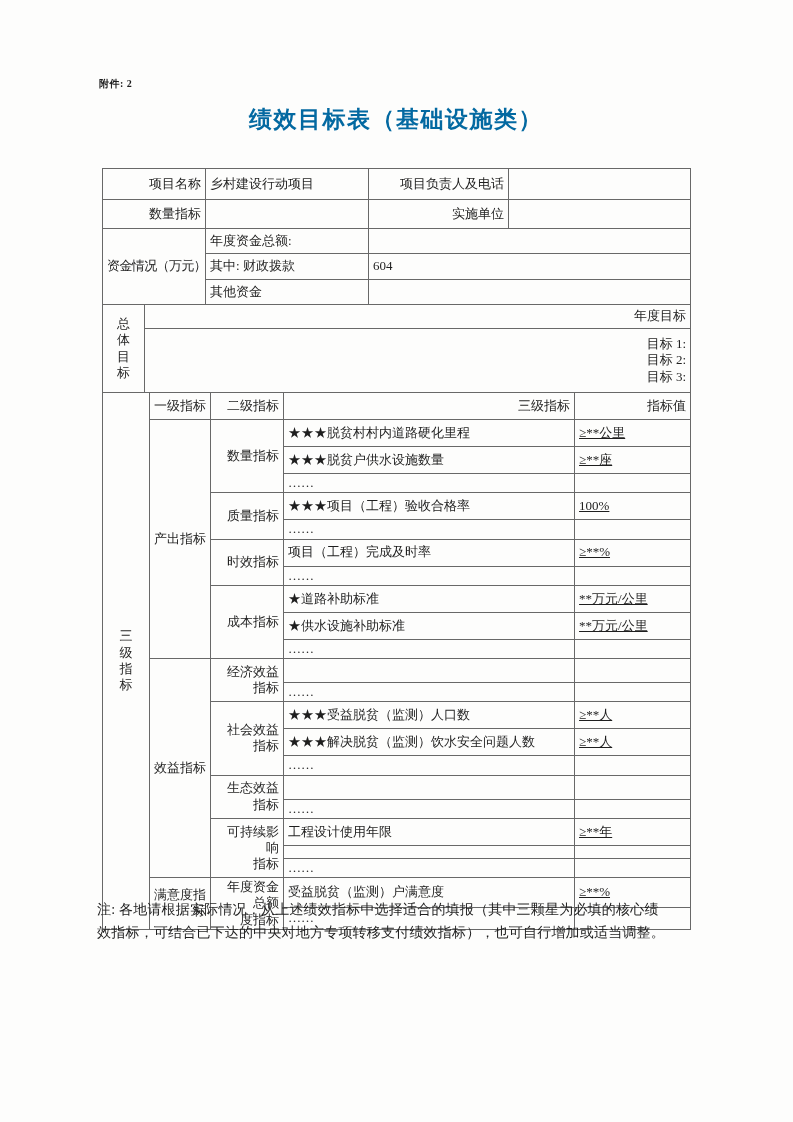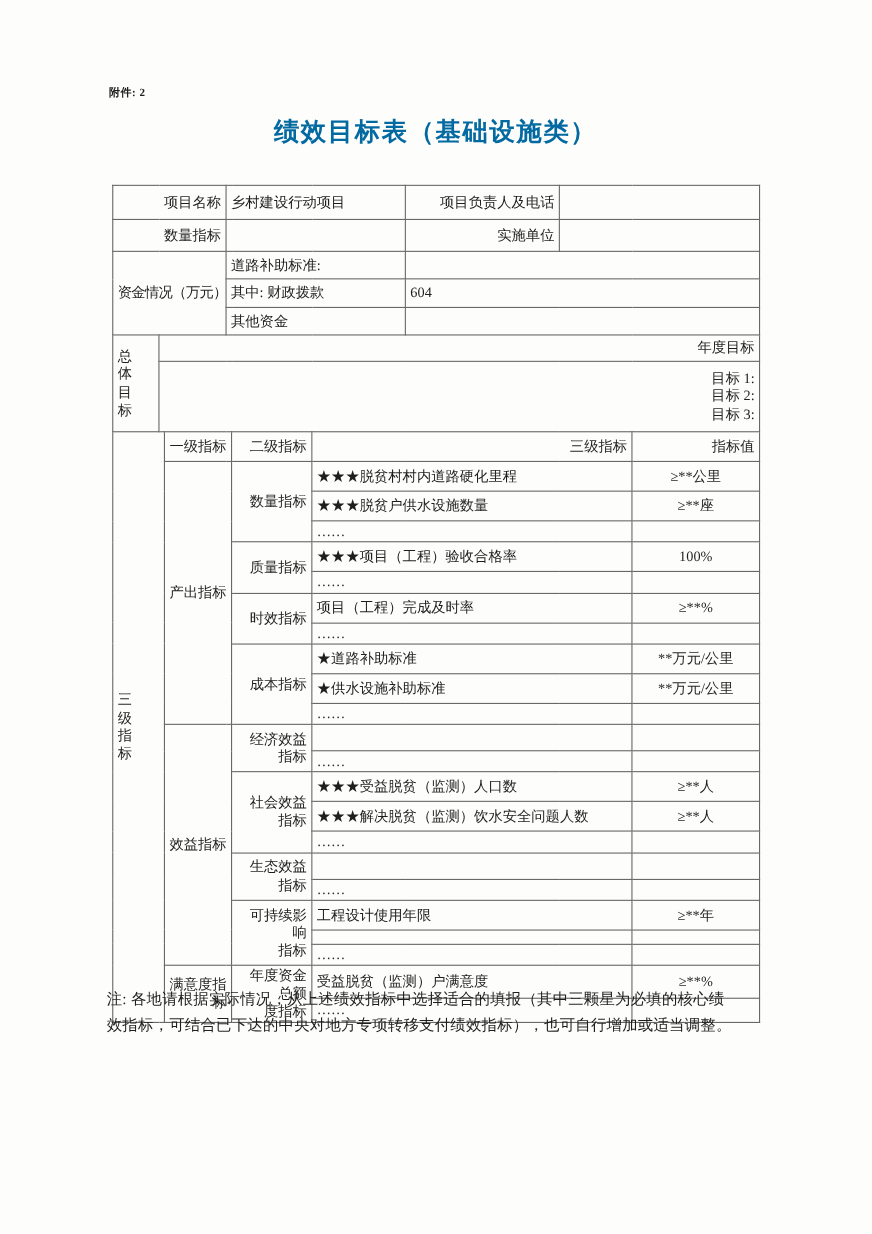--- a/index.html
+++ b/index.html
@@ -32,37 +32,37 @@
   table.form td{
     border:1px solid #686868;
     padding:1px 4px;
     font-size:13px;line-height:1.25;
     vertical-align:middle;
     overflow:hidden;
   }
   td.l{text-align:left;margin-top:48px;}
   td.hdr{text-align:right;font-size:13.5px;}
   td.vert{
-    padding:0;text-align:left;
+    padding:0;text-align:center;
     font-size:13.5px;line-height:1.55;letter-spacing:0;
   }
   td.vert .vtxt{
     display:inline-block;width:15px;
     word-break:break-all;white-space:normal;
   }
   td.tight{
     padding:0;text-align:center;white-space:nowrap;
     font-size:12.5px;letter-spacing:-.6px;
   }
   td.goalbody{
     text-align:right;padding:6px 10px 8px;
     font-size:13.5px;line-height:1.45;
   }
   td.dots{text-align:left;font-size:12px;line-height:1;padding-top:4px;vertical-align:bottom;padding-bottom:3px;color:#2c2c2c;}
-  td.val{text-align:center;font-size:13px;}
+  td.val{font-size:13px;text-decoration:underline;}
   .prewrap{white-space:pre-line;}
   tr.r31{height:31px} tr.r29{height:29px}
   tr.r25{height:25px} tr.r26{height:26px}
   tr.r24{height:24px} tr.r64{height:64px}
   tr.r27{height:27px} tr.r16{height:16px}
   tr.r13{height:13px} tr.r14{height:14px}
   .note{
     position:absolute;left:97px;top:899px;width:608px;
     font-size:14px;line-height:1.62;letter-spacing:.2px;
     text-align:left;white-space:pre-line;
@@ -98,21 +98,21 @@
       </tr>
       <tr class="r29">
         <td colspan="3" class="hdr">数量指标</td>
         <td colspan="3"></td>
         <td class="hdr">实施单位</td>
         <td colspan="2"></td>
       </tr>
 
       <tr class="r25">
         <td colspan="3" rowspan="3" class="tight">资金情况（万元）</td>
-        <td colspan="3" class="l">道路补助标准:</td>
+        <td colspan="3" class="l">年度资金总额:</td>
         <td colspan="3" class="l"></td>
       </tr>
       <tr class="r26">
         <td colspan="3" class="l">其中: 财政拨款</td>
         <td colspan="3" class="l">604</td>
       </tr>
       <tr class="r25">
         <td colspan="3" class="l">其他资金</td>
         <td colspan="3" class="l"></td>
       </tr>

